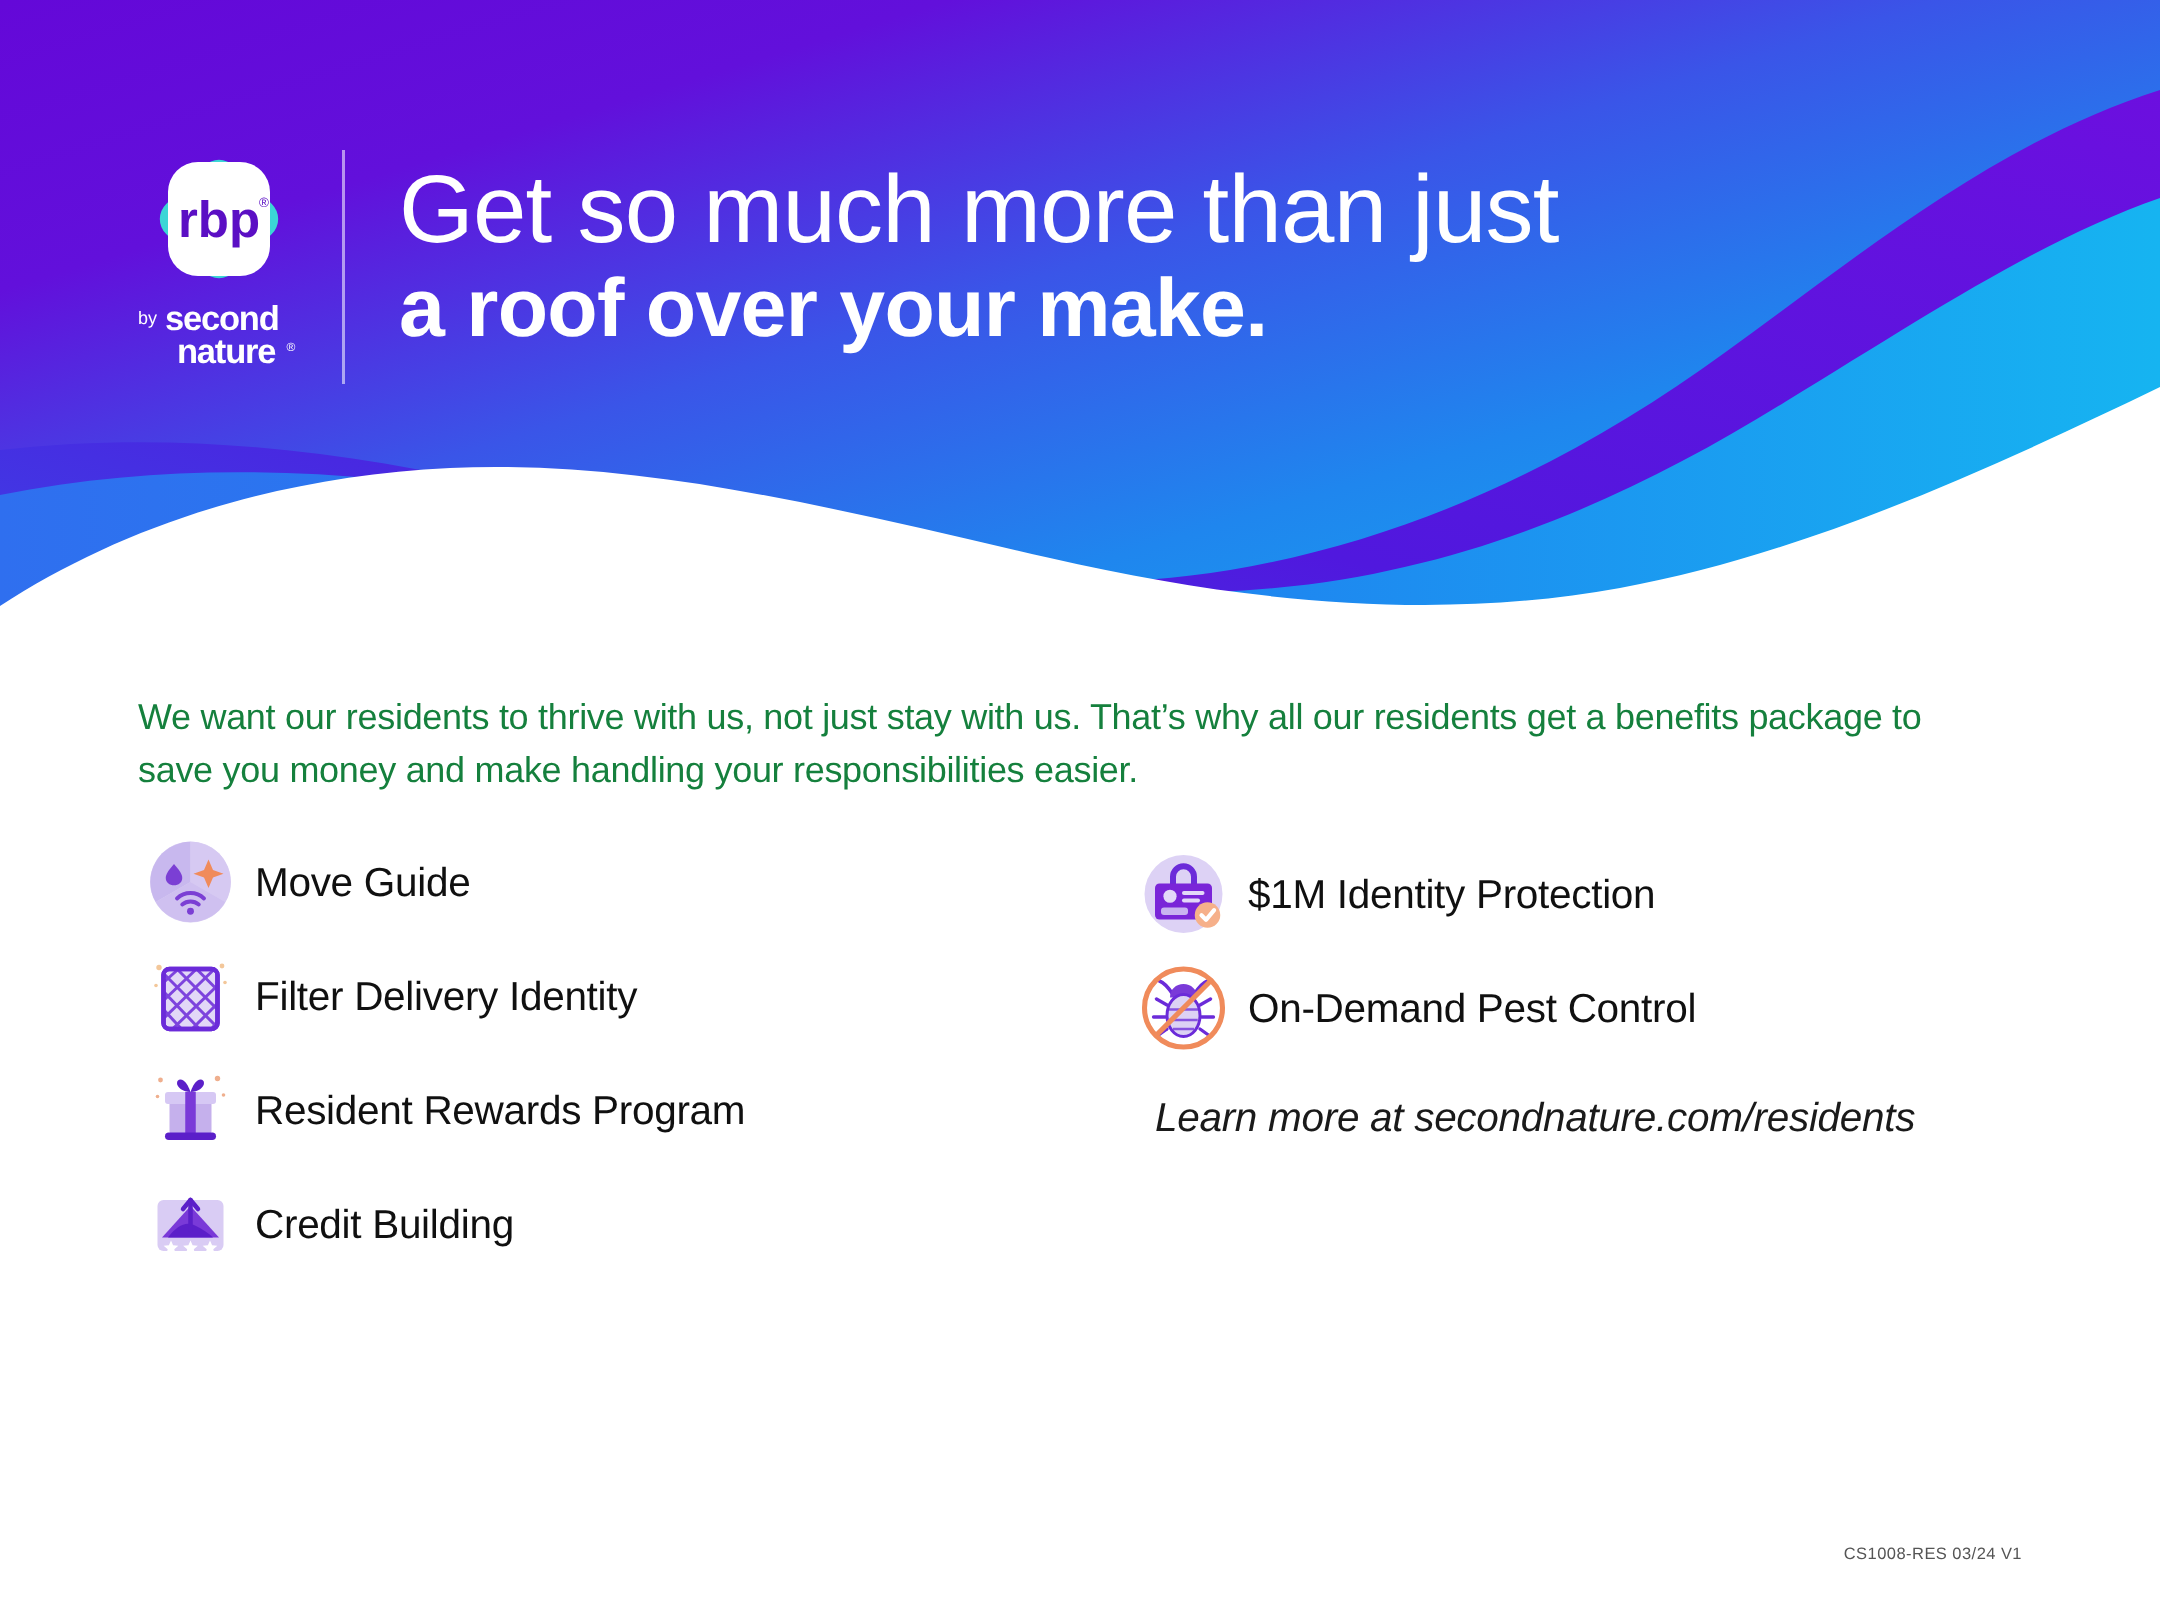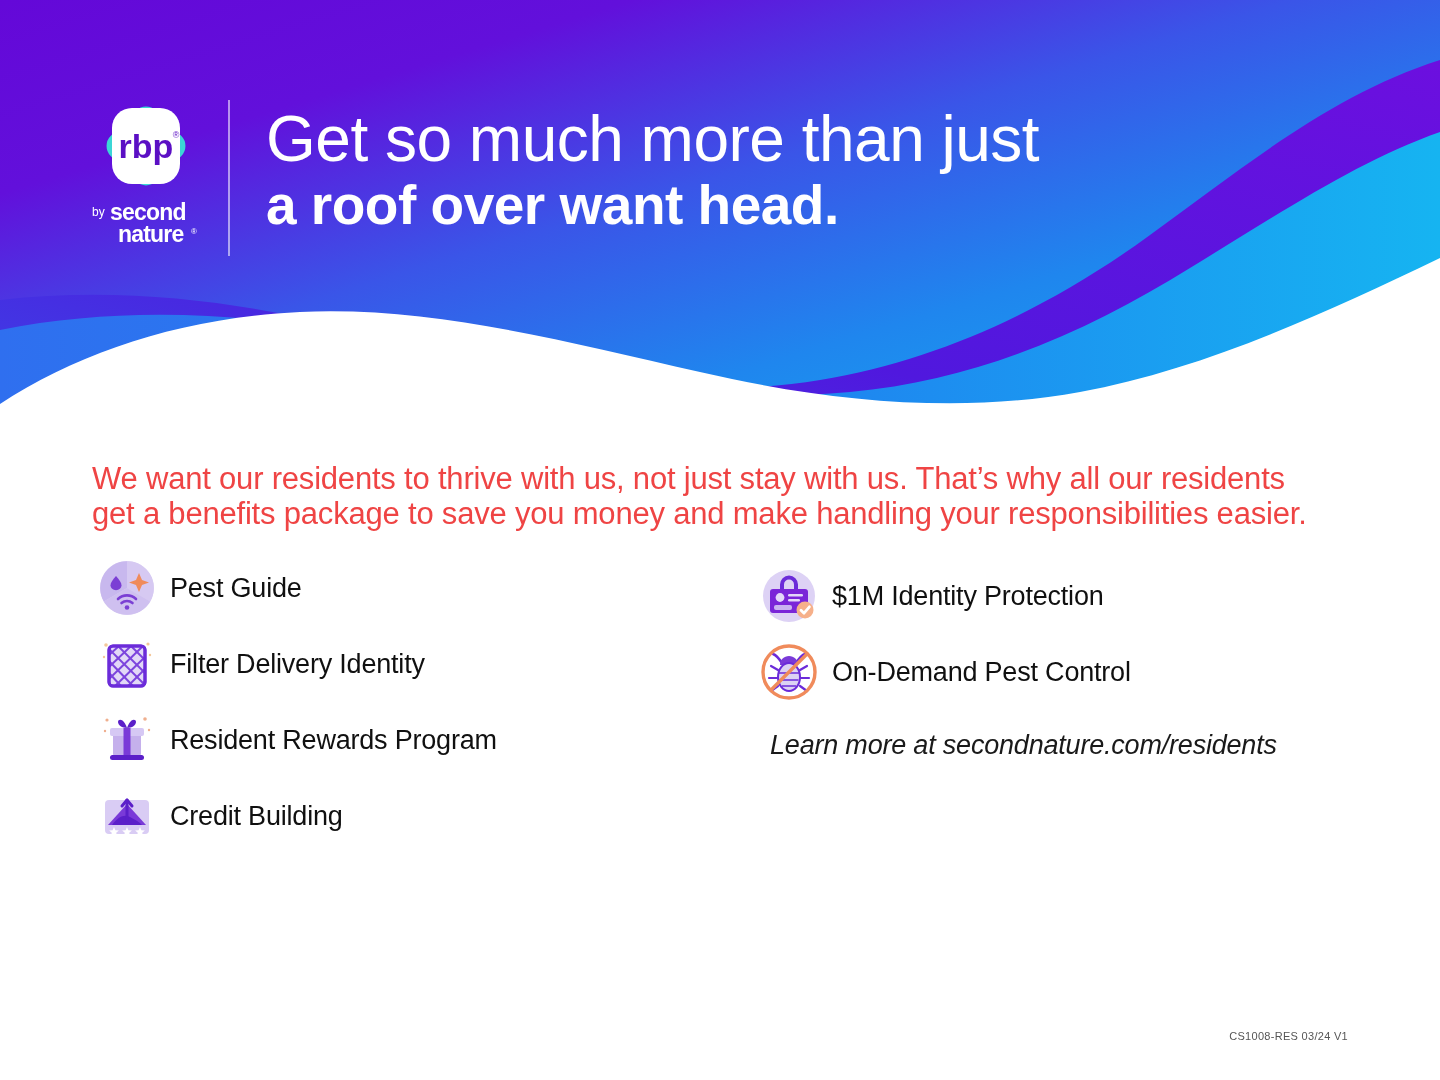--- a/index.html
+++ b/index.html
@@ -70,23 +70,23 @@
     letter-spacing:-0.5px;
     white-space:nowrap;
     margin-top:0px;
   }
 
   
   #intro {
     position:absolute;
     left:92px; top:461px;
     width:1220px;
-    font-size:31px;
+    font-size:24px;
     line-height:35px;
-    color:#ef4444;
+    color:#15803d;
     letter-spacing:-0.2px;
   }
 
   
   #benefits-left {
     position:absolute;
     left:96px; top:550px;
     width:620px;
   }
   #benefits-right {
@@ -210,21 +210,21 @@
       <text x="30" y="42" font-family="Liberation Sans, sans-serif" font-size="23" font-weight="700" fill="#ffffff" letter-spacing="-0.8">nature</text>
       <text x="103" y="34" font-family="Liberation Sans, sans-serif" font-size="8" fill="#ffffff">®</text>
     </svg>
   </div>
 </div>
 
 <div id="logo-divider"></div>
 
 <div id="headline">
   <div id="headline-line1">Get so much more than just</div>
-  <div id="headline-line2">a roof over want head.</div>
+  <div id="headline-line2">a roof over your make.</div>
 </div>
 
 <p id="intro">We want our residents to thrive with us, not just stay with us. That’s why all our residents get a benefits package to save you money and make handling your responsibilities easier.</p>
 
 <div id="benefits-left">
 
   <div class="benefit-row">
     <span class="benefit-icon">
       <svg width="58" height="58" viewBox="0 0 58 58">
         <circle cx="29" cy="29" r="27" fill="#DCD2F4"></circle>
@@ -236,21 +236,21 @@
         <path d="M18,17 C21.5,21 23.5,23.8 23.5,26.3 C23.5,29.2 21,31.2 18,31.2
                  C15,31.2 12.5,29.2 12.5,26.3 C12.5,23.8 14.5,21 18,17 Z" fill="#7B3FD4"></path>
 
         <path d="M41,14 L44,21 L51,23.5 L44,26 L41,33 L38,26 L31,23.5 L38,21 Z" fill="#F08B5B"></path>
 
         <path d="M20,40 A13,13 0 0,1 38,40" stroke="#7B3FD4" stroke-width="2.6" fill="none" stroke-linecap="round"></path>
         <path d="M23.5,44 A8.5,8.5 0 0,1 34.5,44" stroke="#7B3FD4" stroke-width="2.6" fill="none" stroke-linecap="round"></path>
         <circle cx="29" cy="48.5" r="2.3" fill="#7B3FD4"></circle>
       </svg>
     </span>
-    <span class="benefit-label">Pest Guide</span>
+    <span class="benefit-label">Move Guide</span>
   </div>
 
   <div class="benefit-row">
     <span class="benefit-icon">
       <svg width="58" height="58" viewBox="0 0 58 58">
 
         <circle cx="8" cy="10" r="1.8" fill="#F3C79A"></circle>
         <circle cx="50" cy="9" r="1.6" fill="#F3C79A"></circle>
         <circle cx="52" cy="20" r="1.2" fill="#F3C79A"></circle>
         <circle cx="6" cy="22" r="1.2" fill="#F3C79A"></circle>

